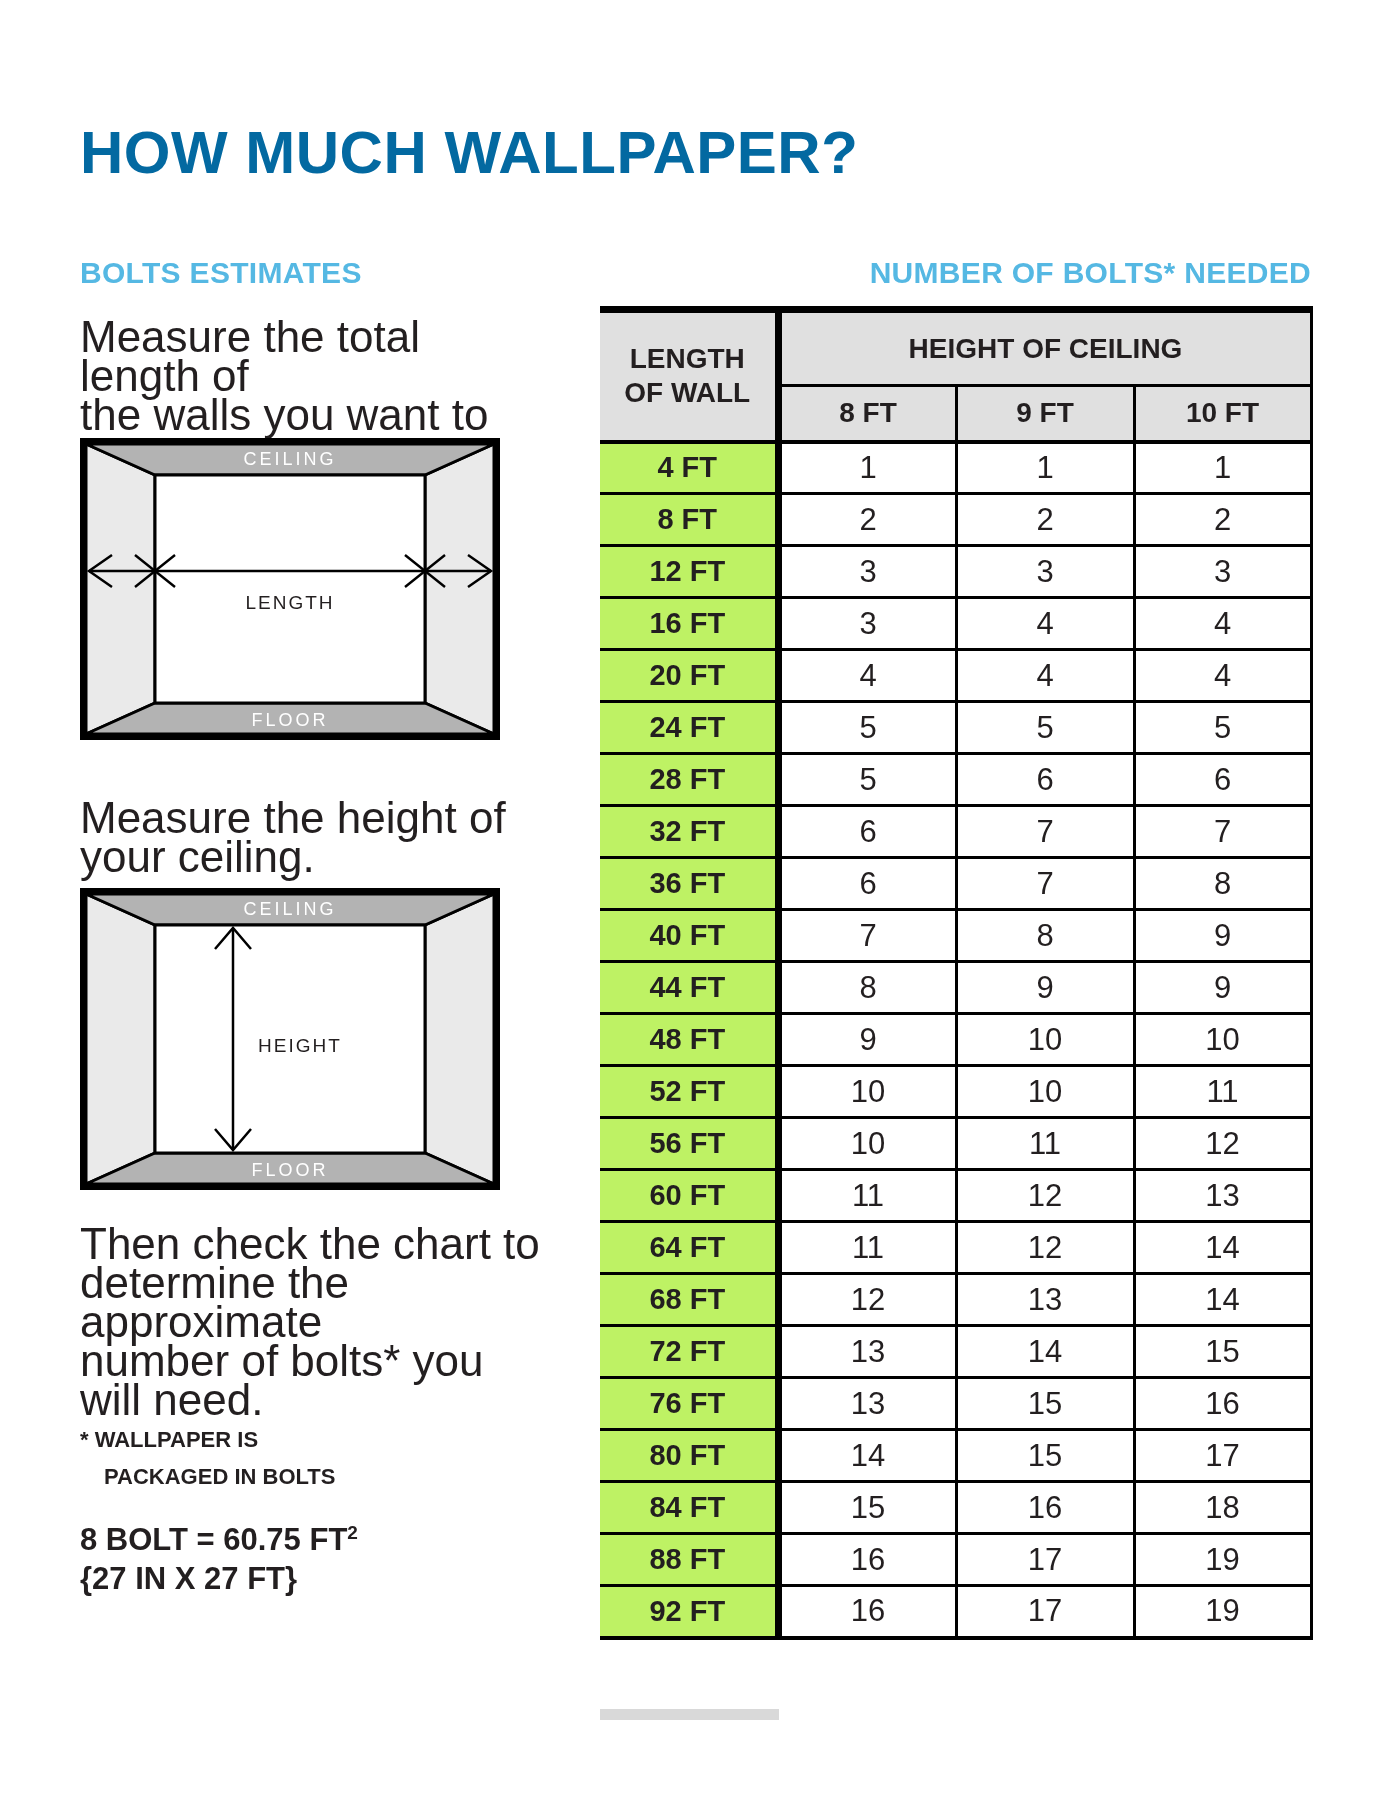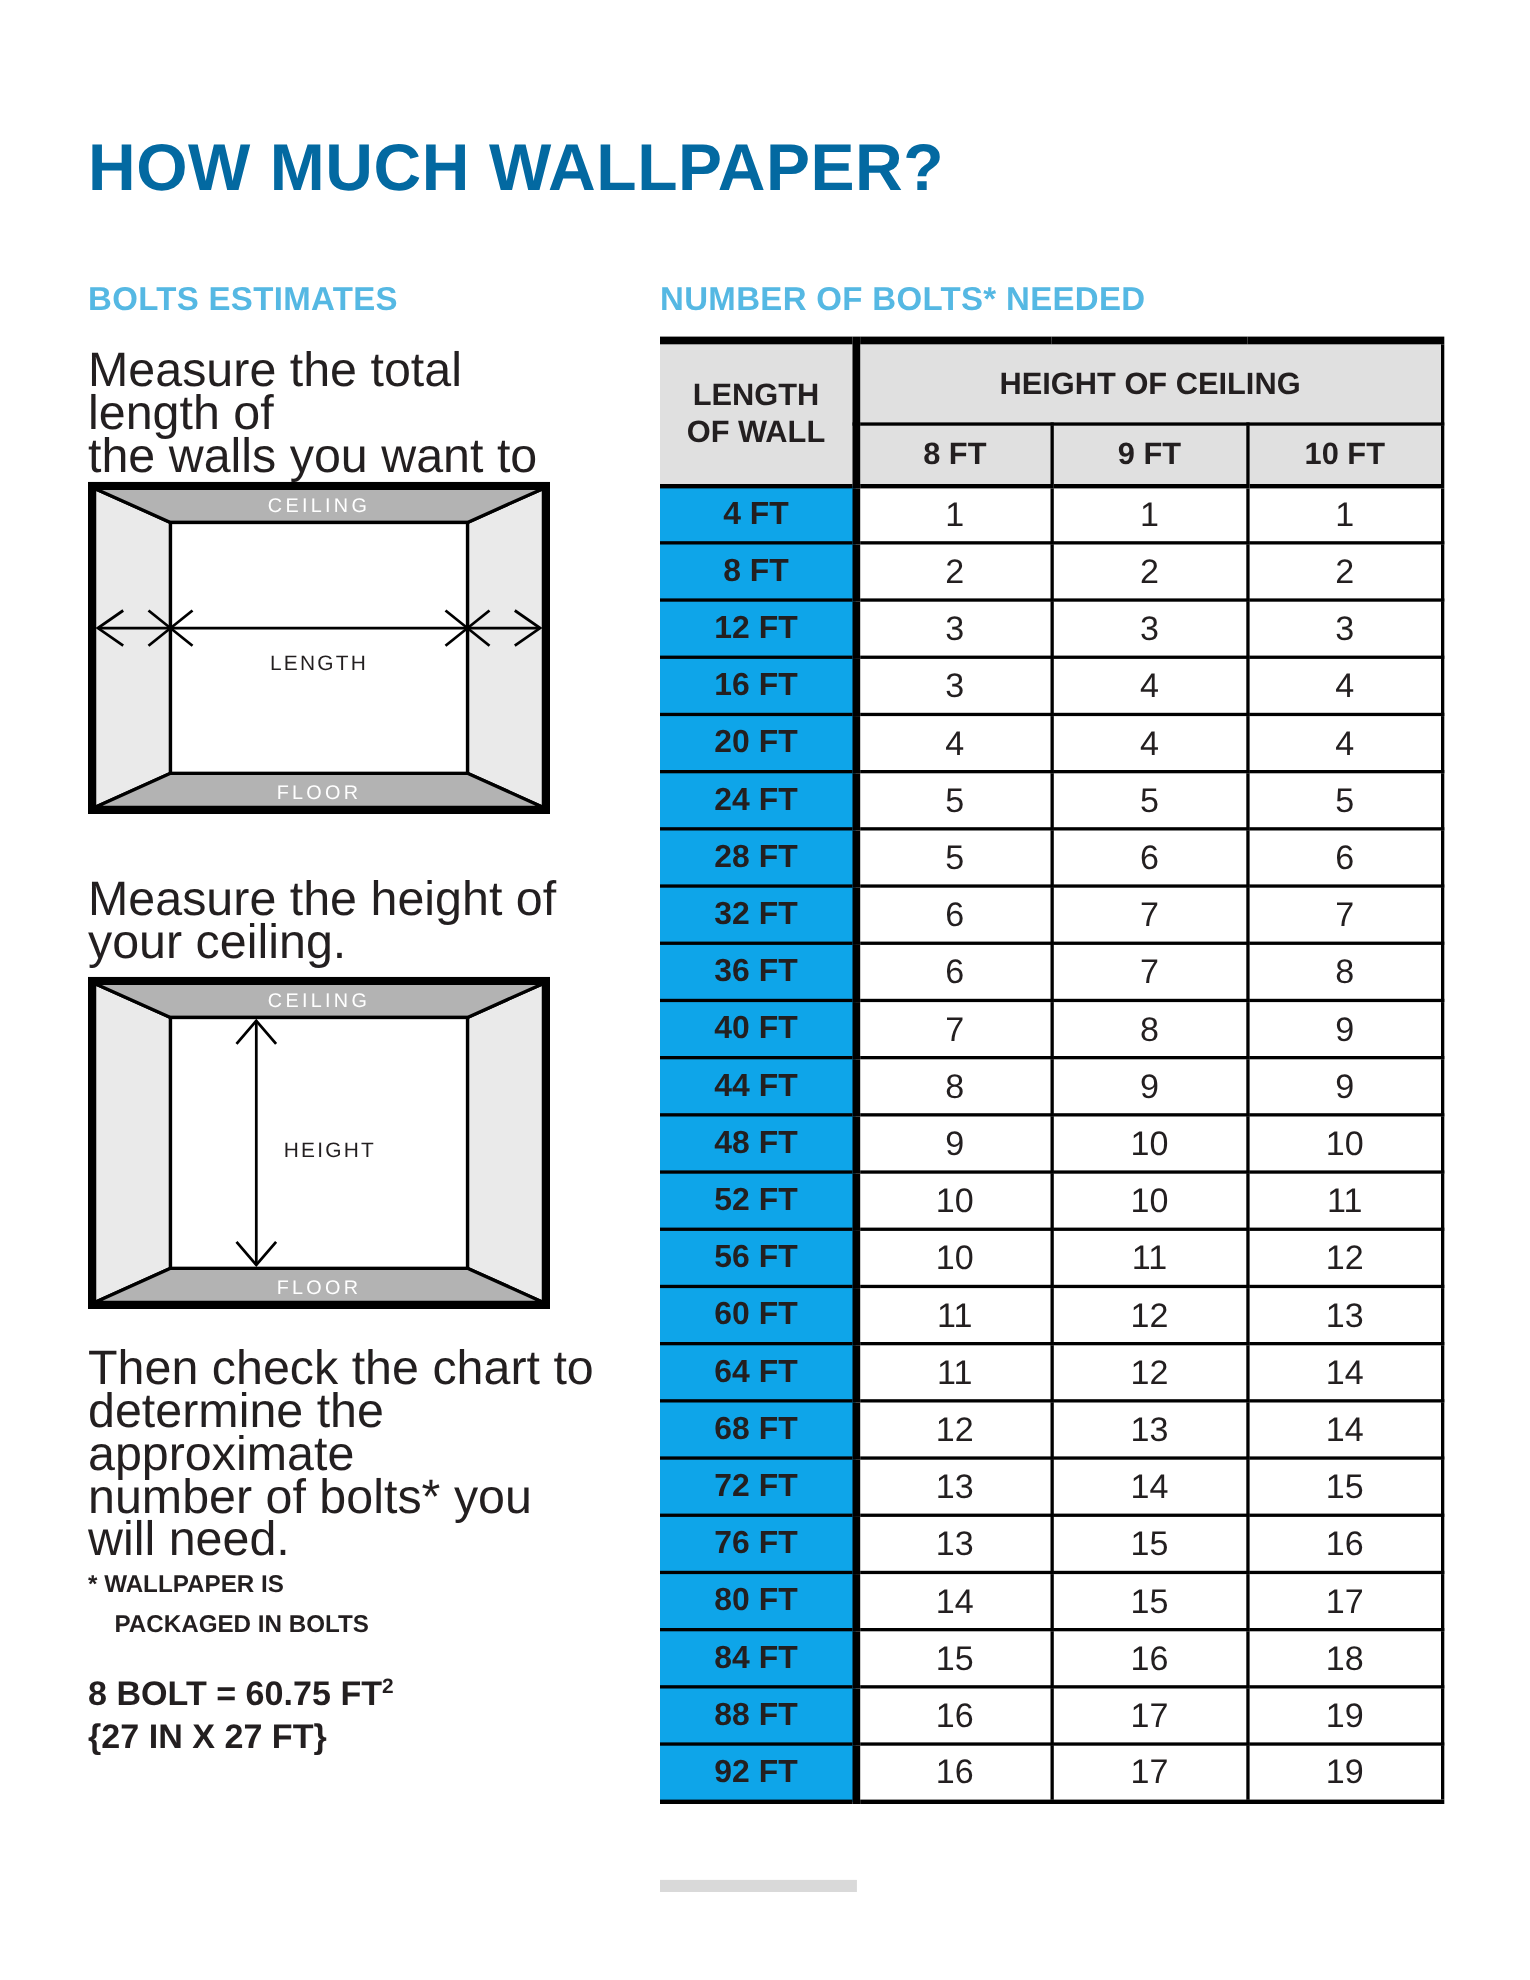--- a/index.html
+++ b/index.html
@@ -20,21 +20,21 @@
     font-size: 60px; font-weight: bold;
     color: #0369a1; letter-spacing: 0.5px;
     white-space: nowrap;
   }
   .section-heading {
     font-size: 30px; font-weight: bold;
     color: #55b8e3; letter-spacing: 0.3px;
     white-space: nowrap;
   }
   #room-estimates-heading { left: 80px; top: 256px; }
-  #table-title { left: 600px; top: 256px; width: 711px; text-align: left; }
+  #table-title { left: 600px; top: 256px; width: 711px; text-align: right; }
 
   
   .body-copy {
     left: 80px; width: 470px;
     font-size: 44px; line-height: 39px;
     white-space: pre-line;
   }
   #para-length { top: 317px; }
   #para-height { top: 774px; margin-top: 24px; }
   #para-chart  { top: 1224px; }
@@ -88,21 +88,21 @@
     border-right: 7px solid #000;
     border-bottom: 4px solid #000;
     white-space: pre-line;
     line-height: 34px;
   }
   #bolts-table tr.group-row { height: 76px; }
   #bolts-table tr.units-row { height: 56px; }
   #bolts-table tr.units-row th { border-bottom: 4px solid #000; }
   #bolts-table tbody tr { height: 52px; }
   #bolts-table tbody th {
-    background: #0ea5e9;
+    background: #bef264;
     font-weight: bold;
     font-size: 29px;
     border-left: 0;
     border-right: 7px solid #000;
   }
   #bolts-table tbody td {
     background: #ffffff;
     font-size: 31px;
     font-weight: normal;
   }

